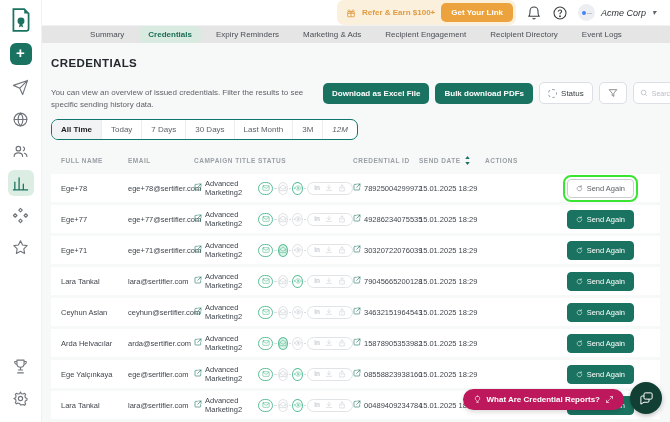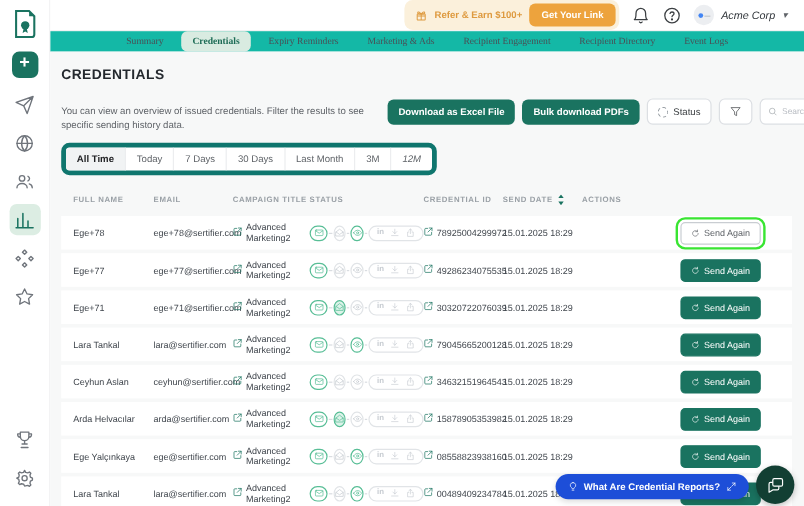--- a/index.html
+++ b/index.html
@@ -26,41 +26,41 @@
   .get-link-btn { background:#EDA33D; color:#fff; font-size:8px; font-weight:bold; border:none; border-radius:5px; padding:5px 10px; cursor:pointer; }
   .hd-ico { width:16px; height:16px; cursor:pointer; }
   .hd-ico svg { width:16px; height:16px; stroke:#3C4043; fill:none; stroke-width:1.6; stroke-linecap:round; stroke-linejoin:round; }
   .account { display:flex; align-items:center; gap:6px; cursor:pointer;font-style:italic; }
   .avatar { width:17px; height:17px; border-radius:50%; background:#ECEEF1; position:relative; }
   .avatar::before { content:""; position:absolute; left:4px; top:7px; width:4px; height:4px; border-radius:50%; background:#4285F4; }
   .avatar::after { content:""; position:absolute; left:9px; top:8.5px; width:5px; height:1.5px; background:#C3C7CC; }
   .account-name { font-size:9px; color:#2E3338; }
   .chev { font-size:8px; color:#5F6368; }
 
-  .navtabs { height:31px; background:#14b8a6; display:flex; align-items:center; justify-content:center; gap:6px;font-family:Liberation Serif, serif; }
+  .navtabs { height:31px; background:#e5e5e5; display:flex; align-items:center; justify-content:center; gap:6px; }
   .tab { font-size:8px; color:#4A4F55; padding:4px 9px; border-radius:5px; cursor:pointer; white-space:nowrap; }
   .tab.active { background:#D9EBE1; color:#1C6B55; font-weight:bold; }
 
   
   .content { flex:1; background:#F7F8F8; padding:14px 10px 0 9px; position:relative; }
   .section-head { display:flex; justify-content:space-between; align-items:flex-end; }
   .page-title { font-size:11.5px; font-weight:bold; color:#24292E; letter-spacing:.4px; }
   .page-desc { font-size:8px; color:#5F6368; width:272px; line-height:1.45; margin-top:18px; }
   .controls { display:flex; gap:6px; align-items:center; padding-bottom:6px; }
   .btn-green { background:#1A7360; color:#fff; font-size:8px; font-weight:bold; border:none; border-radius:5px; padding:6px 9px; cursor:pointer; white-space:nowrap; }
   .btn-light { background:#fff; border:1px solid #DCDFE3; border-radius:5px; font-size:8px; color:#3C4043; padding:4px 8px; display:flex; align-items:center; gap:4px; cursor:pointer; height:22px; }
   .dash-circle { width:9px; height:9px; border:1px dashed #9AA0A6; border-radius:50%; }
   .funnel svg { width:10px; height:10px; stroke:#3C4043; fill:none; stroke-width:1.4; stroke-linejoin:round; }
   .search-box { background:#fff; border:1px solid #DCDFE3; border-radius:5px; height:22px; width:96px; display:flex; align-items:center; gap:4px; padding:0 6px; }
   .search-box svg { width:8px; height:8px; stroke:#9AA0A6; fill:none; stroke-width:1.6; flex-shrink:0; }
   .search-box input { border:none; outline:none; width:100%; font-size:7px; color:#3C4043; font-family:"Liberation Sans",sans-serif; background:transparent; }
   .search-box input::placeholder { color:#B8BCC2; }
 
   .filter-row { display:flex; align-items:center; margin-top:9px; }
-  .segmented { display:inline-flex; background:#fff; border:4px solid #0f766e; border-radius:7px; overflow:hidden; }
+  .segmented { display:inline-flex; background:#fff; border:1px solid #0f766e; border-radius:7px; overflow:hidden; }
   .seg-item { font-size:8px; color:#5F6368; padding:5px 9px; border-right:1px solid #ECEDEF; cursor:pointer; white-space:nowrap; }
   .seg-item:last-child { border-right:none;font-style:italic; }
   .seg-item.active { color:#202124; font-weight:bold; background:#F1F3F4; }
   .custom-btn { margin-left:10px; background:#fff; border:1px solid #E4E6E9; border-radius:13px; font-size:8px; color:#3C4043; padding:5px 13px; cursor:pointer; }
 
   
   .table { margin-top:10px; }
   .thead, .row { display:grid; grid-template-columns:67px 66px 64px 95px 66px 66px 1fr; align-items:center; padding:0 10px; }
   .thead { font-size:6.5px; font-weight:bold; color:#9AA0A6; letter-spacing:.5px; padding-top:6px; padding-bottom:9px; }
   .th-date { display:flex; align-items:center; gap:3px; }
@@ -83,21 +83,21 @@
   .in-txt { font-size:6.5px; font-weight:bold; color:#C6CBD1; line-height:1; }
 
   .cell-actions { display:flex; justify-content:flex-end; padding-right:16px; }
   .send-btn { display:flex; align-items:center; gap:4px; background:#1A7360; border:1px solid #1A7360; color:#fff; font-size:7.5px; border-radius:4px; padding:4px 8px; cursor:pointer; }
   .send-btn svg { width:7px; height:7px; stroke:#fff; fill:none; stroke-width:1.8; stroke-linecap:round; stroke-linejoin:round; }
   .send-btn.outline { background:#fff; border:1px solid #C9CDD2; color:#5F6368; }
   .send-btn.outline svg { stroke:#5F6368; }
   .send-btn.hl { outline:2px solid #39E532; outline-offset:2px; }
 
   
-  .help-bubble { position:absolute; right:46px; bottom:12px; background:#1d4ed8; border-radius:14px; color:#fff; display:flex; align-items:center; gap:5px; padding:6px 10px; cursor:pointer; box-shadow:0 2px 5px rgba(0,0,0,.15); }
+  .help-bubble { position:absolute; right:46px; bottom:12px; background:#be185d; border-radius:14px; color:#fff; display:flex; align-items:center; gap:5px; padding:6px 10px; cursor:pointer; box-shadow:0 2px 5px rgba(0,0,0,.15); }
   .help-bubble svg { width:9px; height:9px; stroke:#fff; fill:none; stroke-width:1.6; stroke-linecap:round; stroke-linejoin:round; }
   .bubble-text { font-size:8px; font-weight:bold; white-space:nowrap; }
   .chat-fab { position:absolute; right:8px; bottom:8px; width:32px; height:32px; border-radius:50%; background:#123F33; display:flex; align-items:center; justify-content:center; cursor:pointer; box-shadow:0 2px 5px rgba(0,0,0,.25); }
   .chat-fab svg { width:15px; height:15px; stroke:#fff; fill:none; stroke-width:1.6; stroke-linejoin:round; }
 </style>
 </head>
 <body>
 
 <div class="screen">
 

